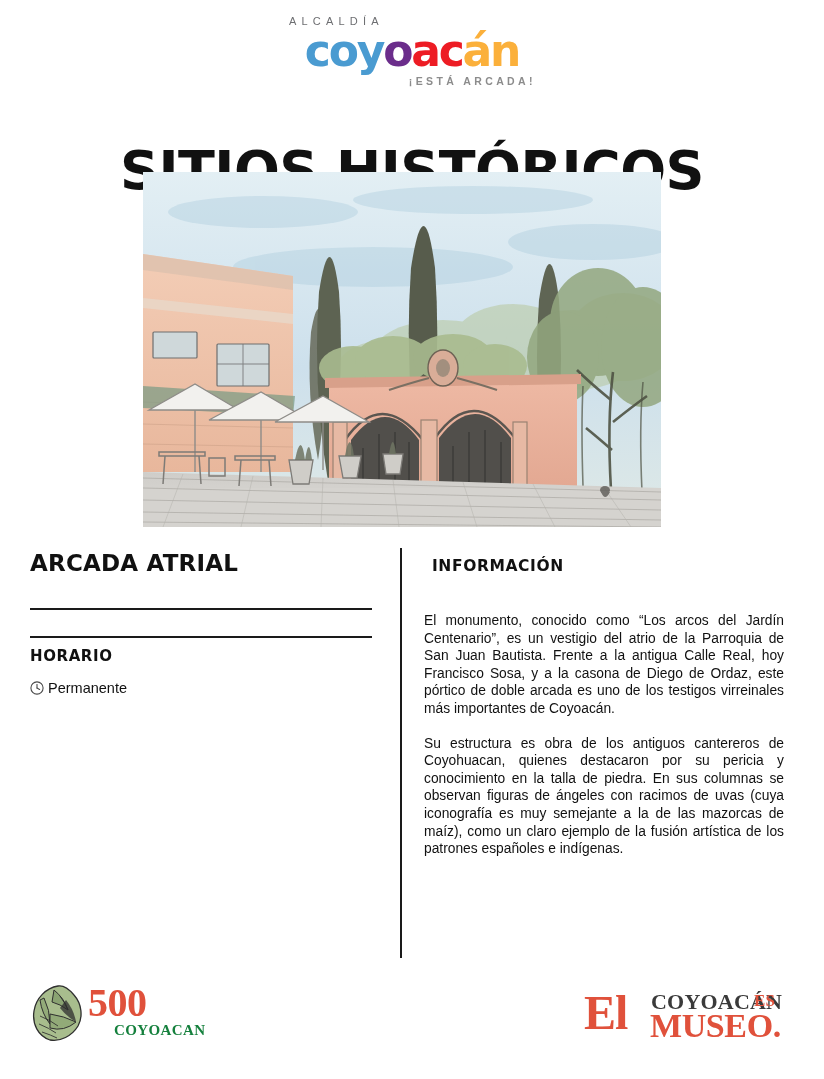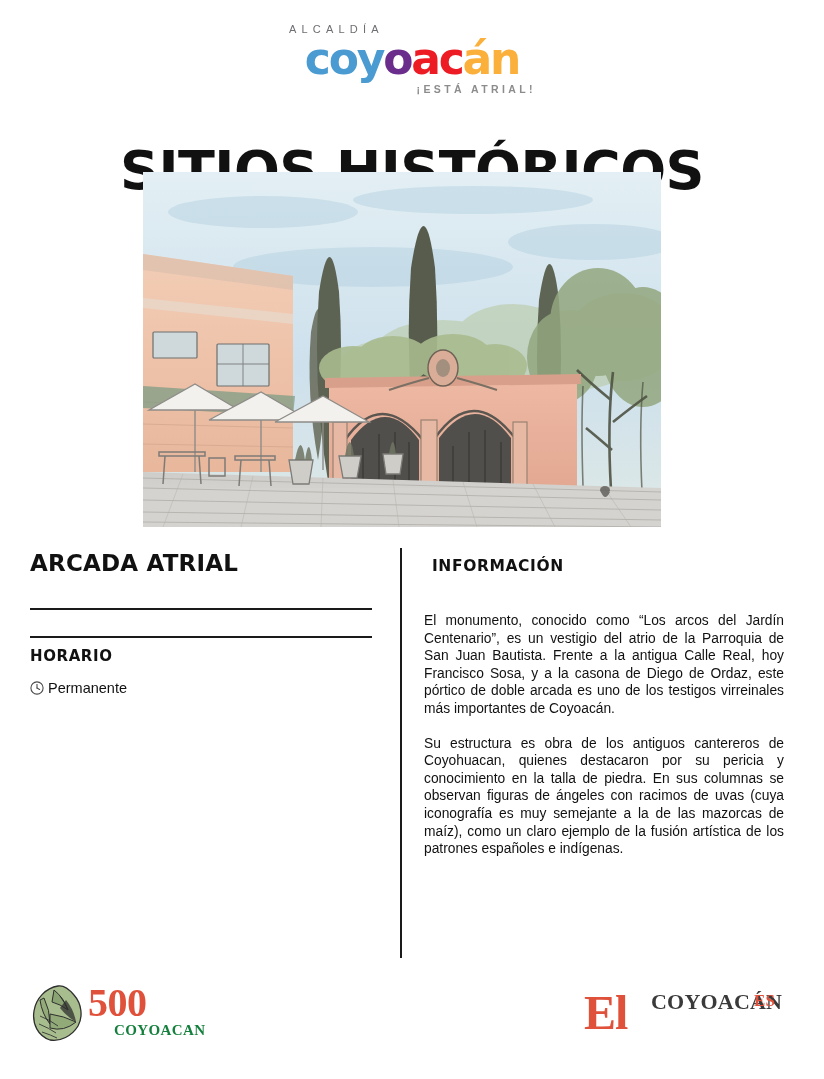--- a/index.html
+++ b/index.html
@@ -19,21 +19,21 @@
 
   
   .logo-block {
     position: absolute;
     left: 0; right: 0;
     top: 14px;
     height: 80px;
   }
   .logo-inner {
     width: 252px;
-    margin: 8px auto;
+    margin: 0 auto;
     position: relative;
   }
   .logo-alcaldia {
     font-size: 11px;
     letter-spacing: 5.2px;
     color: #6d6e71;
     font-weight: 400;
     text-align: left;
     padding-left: 3px;
     line-height: 14px;
@@ -258,21 +258,21 @@
     letter-spacing: -0.4px;
   }
 </style>
 </head>
 <body>
 
 <div class="logo-block">
   <div class="logo-inner">
     <div class="logo-alcaldia">ALCALDÍA</div>
     <div class="logo-word"><span class="lw-blue">co</span><span class="lw-blue">y</span><span class="lw-purple">o</span><span class="lw-red">ac</span><span class="lw-orange">án</span></div>
-    <div class="logo-tag">¡ESTÁ ATRIAL!</div>
+    <div class="logo-tag">¡ESTÁ ARCADA!</div>
   </div>
 </div>
 
 <h1 class="page-title">SITIOS HISTÓRICOS</h1>
 
 <div class="illustration">
   <svg width="518" height="355" viewBox="0 0 518 355" xmlns="http://www.w3.org/2000/svg">
     <defs>
       <linearGradient id="skyG" x1="0" y1="0" x2="0" y2="1">
         <stop offset="0%" stop-color="#e3eff4"></stop>
@@ -502,14 +502,15 @@
     <span class="f500-num">500</span>
     <span class="f500-sub">COYOACAN</span>
   </div>
 </div>
 
 <div class="footer-right">
   <div class="museo-wrap">
     <span class="m-el">El</span>
     <span class="m-coy">COYOACÁN</span>
     <span class="m-es">ES</span>
+    <span class="m-museo">MUSEO.</span>
   </div>
 </div>
 
 </body></html>

